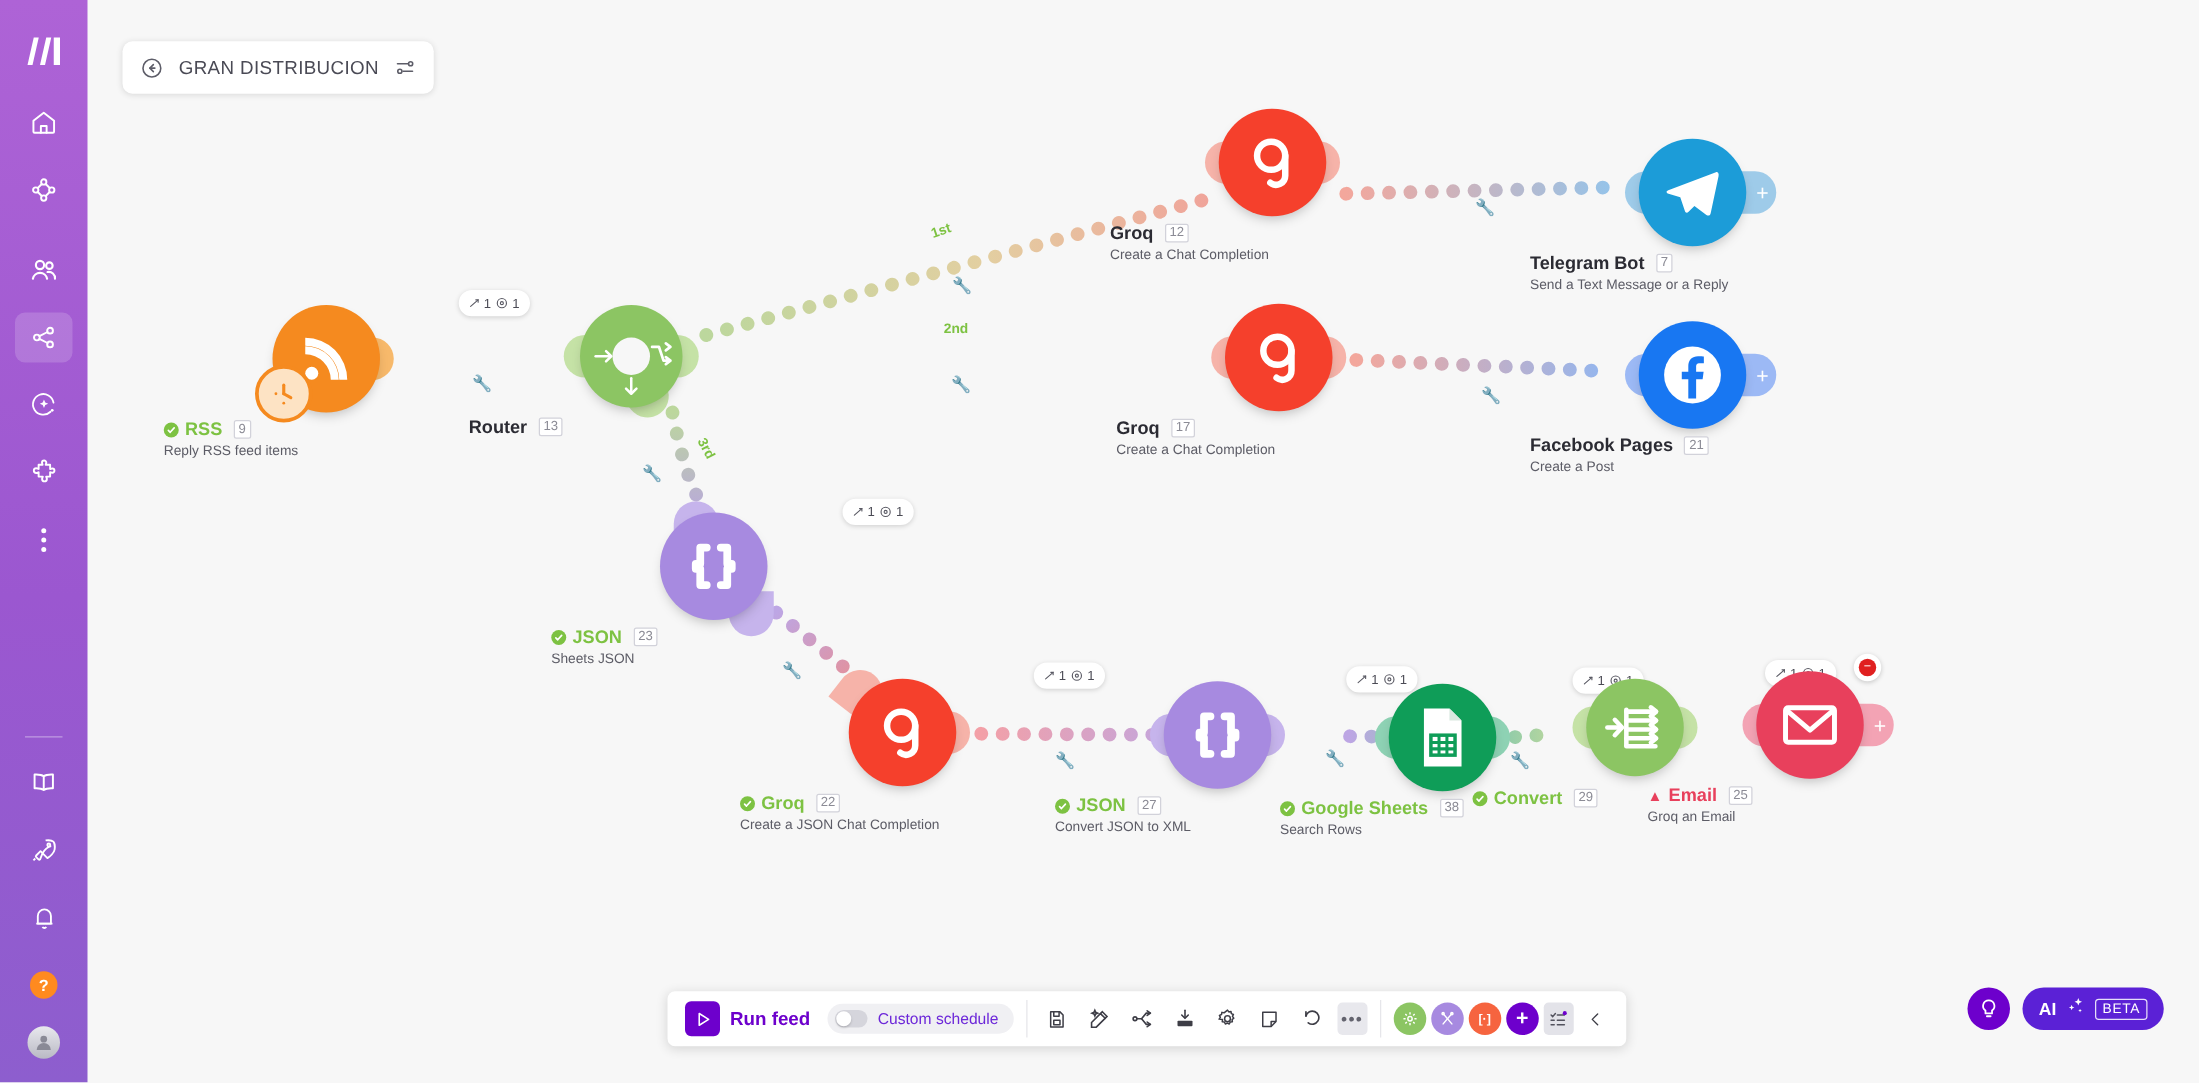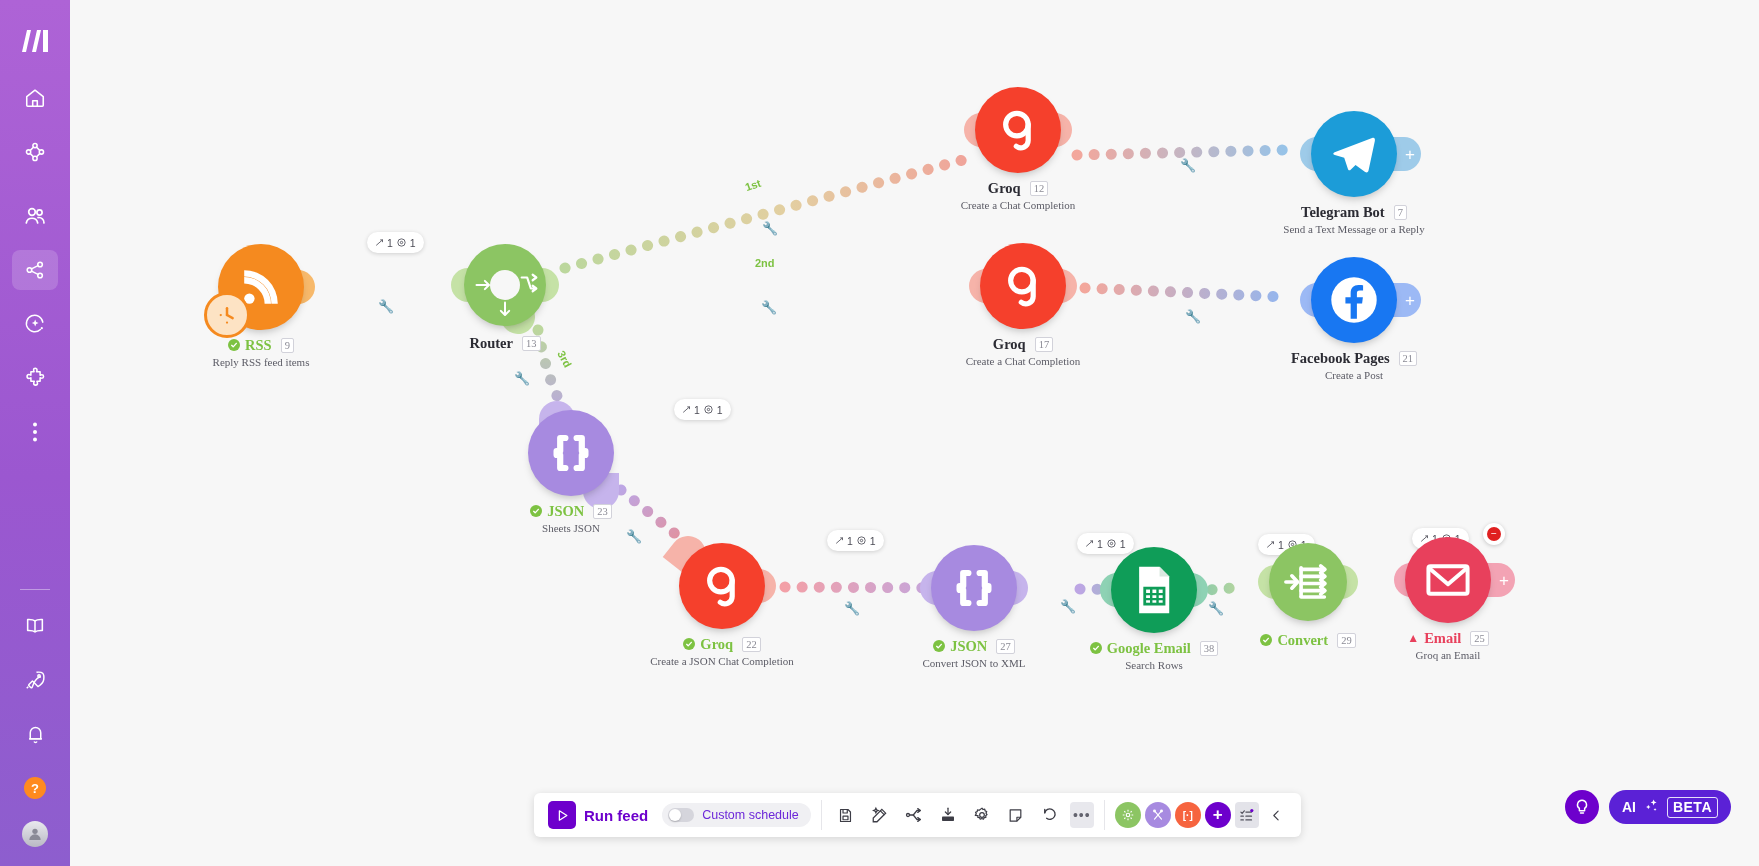--- a/index.html
+++ b/index.html
@@ -78,23 +78,22 @@
   .conn.right { left: 20px;  border-radius: 0 17px 17px 0; }
   .conn-plus {
     position: absolute; left: 33px; top: -17px;
     width: 34px; height:34px; border-radius: 0 17px 17px 0;
     display:flex; align-items:center; justify-content:flex-end;
     padding-right: 6px; color:#fff; font-size: 17px; line-height:1;
     cursor: pointer;
   }
 
   .node-label {
-    position: absolute; left: -130px; top: 48px; width: 260px; text-align:center;
+    position: absolute; left: -130px; top: 48px; width: 260px; 
     pointer-events:none;
-    font-family:Liberation Serif, serif;
   }
   .node-title {
     font-size: 14.5px; font-weight: bold; color: #2b2b33;
     display: inline-flex; align-items: center; gap: 5px; vertical-align: middle;
   }
   .node-title.ok   { color: #7dc242; }
   .node-title.err  { color: #e8405c; }
   .node-title.dark { color: #2b2b33; }
   .num-badge {
     font-size: 10.5px; font-weight: normal; color: #8b8b95;
@@ -178,21 +177,21 @@
   #hint-btn {
     width: 34px; height:34px; border-radius:50%; background:#6d00cc;
     display:flex;align-items:center;justify-content:center; cursor:pointer;
   }
   #ai-btn {
     height: 34px; background:#5b21d6; border-radius:17px;
     display:flex;align-items:center;gap:7px;padding: 0 13px; cursor:pointer;
   }
   #ai-label { color:#fff; font-size: 14px; font-weight: bold; }
   #ai-beta {
-    color:#fff; font-size:14px; font-weight:bold; letter-spacing:.5px;
+    color:#fff; font-size:11px; font-weight:normal; letter-spacing:.5px;
     border:1px solid rgba(255,255,255,.85); border-radius:3px; padding:1.5px 5px;text-align:right;
   }
 </style>
 </head>
 <body>
 
 <div id="app">
 
   <div id="sidebar">
     <div id="logo">
@@ -297,20 +296,38 @@
         <div class="avatar-circle">
           <svg width="16" height="16" viewBox="0 0 24 24" fill="#8a8a96">
             <circle cx="12" cy="8" r="4"></circle>
               <path d="M3.5 21a8.5 8.5 0 0 1 17 0z"></path>
           </svg>
         </div>
       </div>
     </div>
   </div>
 
+  <div id="scenario-bar">
+    <span class="bar-icon">
+      <svg width="19" height="19" viewBox="0 0 24 24" fill="none" stroke="#5d5d68" stroke-width="1.6" stroke-linecap="round" stroke-linejoin="round">
+        <circle cx="12" cy="12" r="9"></circle>
+          <path d="M13.5 8.5 L10 12 l3.5 3.5"></path>
+          <path d="M10 12h5"></path>
+      </svg>
+    </span>
+    <span id="scenario-title">GRAN DISTRIBUCION</span>
+    <span class="bar-icon">
+      <svg width="18" height="18" viewBox="0 0 24 24" fill="none" stroke="#5d5d68" stroke-width="1.7" stroke-linecap="round">
+        <path d="M4 8h11"></path>
+          <circle cx="18" cy="8" r="2.2"></circle>
+        <path d="M10 16h10"></path>
+          <circle cx="6.5" cy="16" r="2.2"></circle>
+      </svg>
+    </span>
+  </div>
 
   <div id="canvas">
 
     <svg id="wires">
       <defs>
         <linearGradient id="g-rss-router" x1="0" y1="0" x2="1" y2="0">
           <stop offset="0%" stop-color="#eec58a"></stop>
             <stop offset="100%" stop-color="#b9d69a"></stop>
         </linearGradient>
         <linearGradient id="g-r1" x1="0" y1="0" x2="1" y2="0">
@@ -643,21 +660,21 @@
           <path d="M7 16.2h10.4M7 18.9h10.4M10.5 13v8.6M13.9 13v8.6" stroke="#0f9d58" stroke-width="1.3"></path>
         </svg>
       </div>
       <div class="node-label">
         <span class="node-title ok">
           <span class="check-dot">
             <svg width="8" height="8" viewBox="0 0 24 24" fill="none" stroke="#fff" stroke-width="4" stroke-linecap="round" stroke-linejoin="round">
                 <path d="M5 13l4.5 4.5L19 7"></path>
               </svg>
           </span>
-          <span>Google Email</span>
+          <span>Google Sheets</span>
           <span class="num-badge">38</span>
         </span>
         <div class="node-sub">Search Rows</div>
       </div>
     </div>
     <div class="ops-bubble" style="left:1188px; top:534px;">
       <svg width="9" height="9" viewBox="0 0 24 24" fill="none" stroke="#5a5a64" stroke-width="2.4" stroke-linecap="round">
           <path d="M4 19 L20 5"></path>
           <path d="M15 5h5v5"></path>
         </svg>

